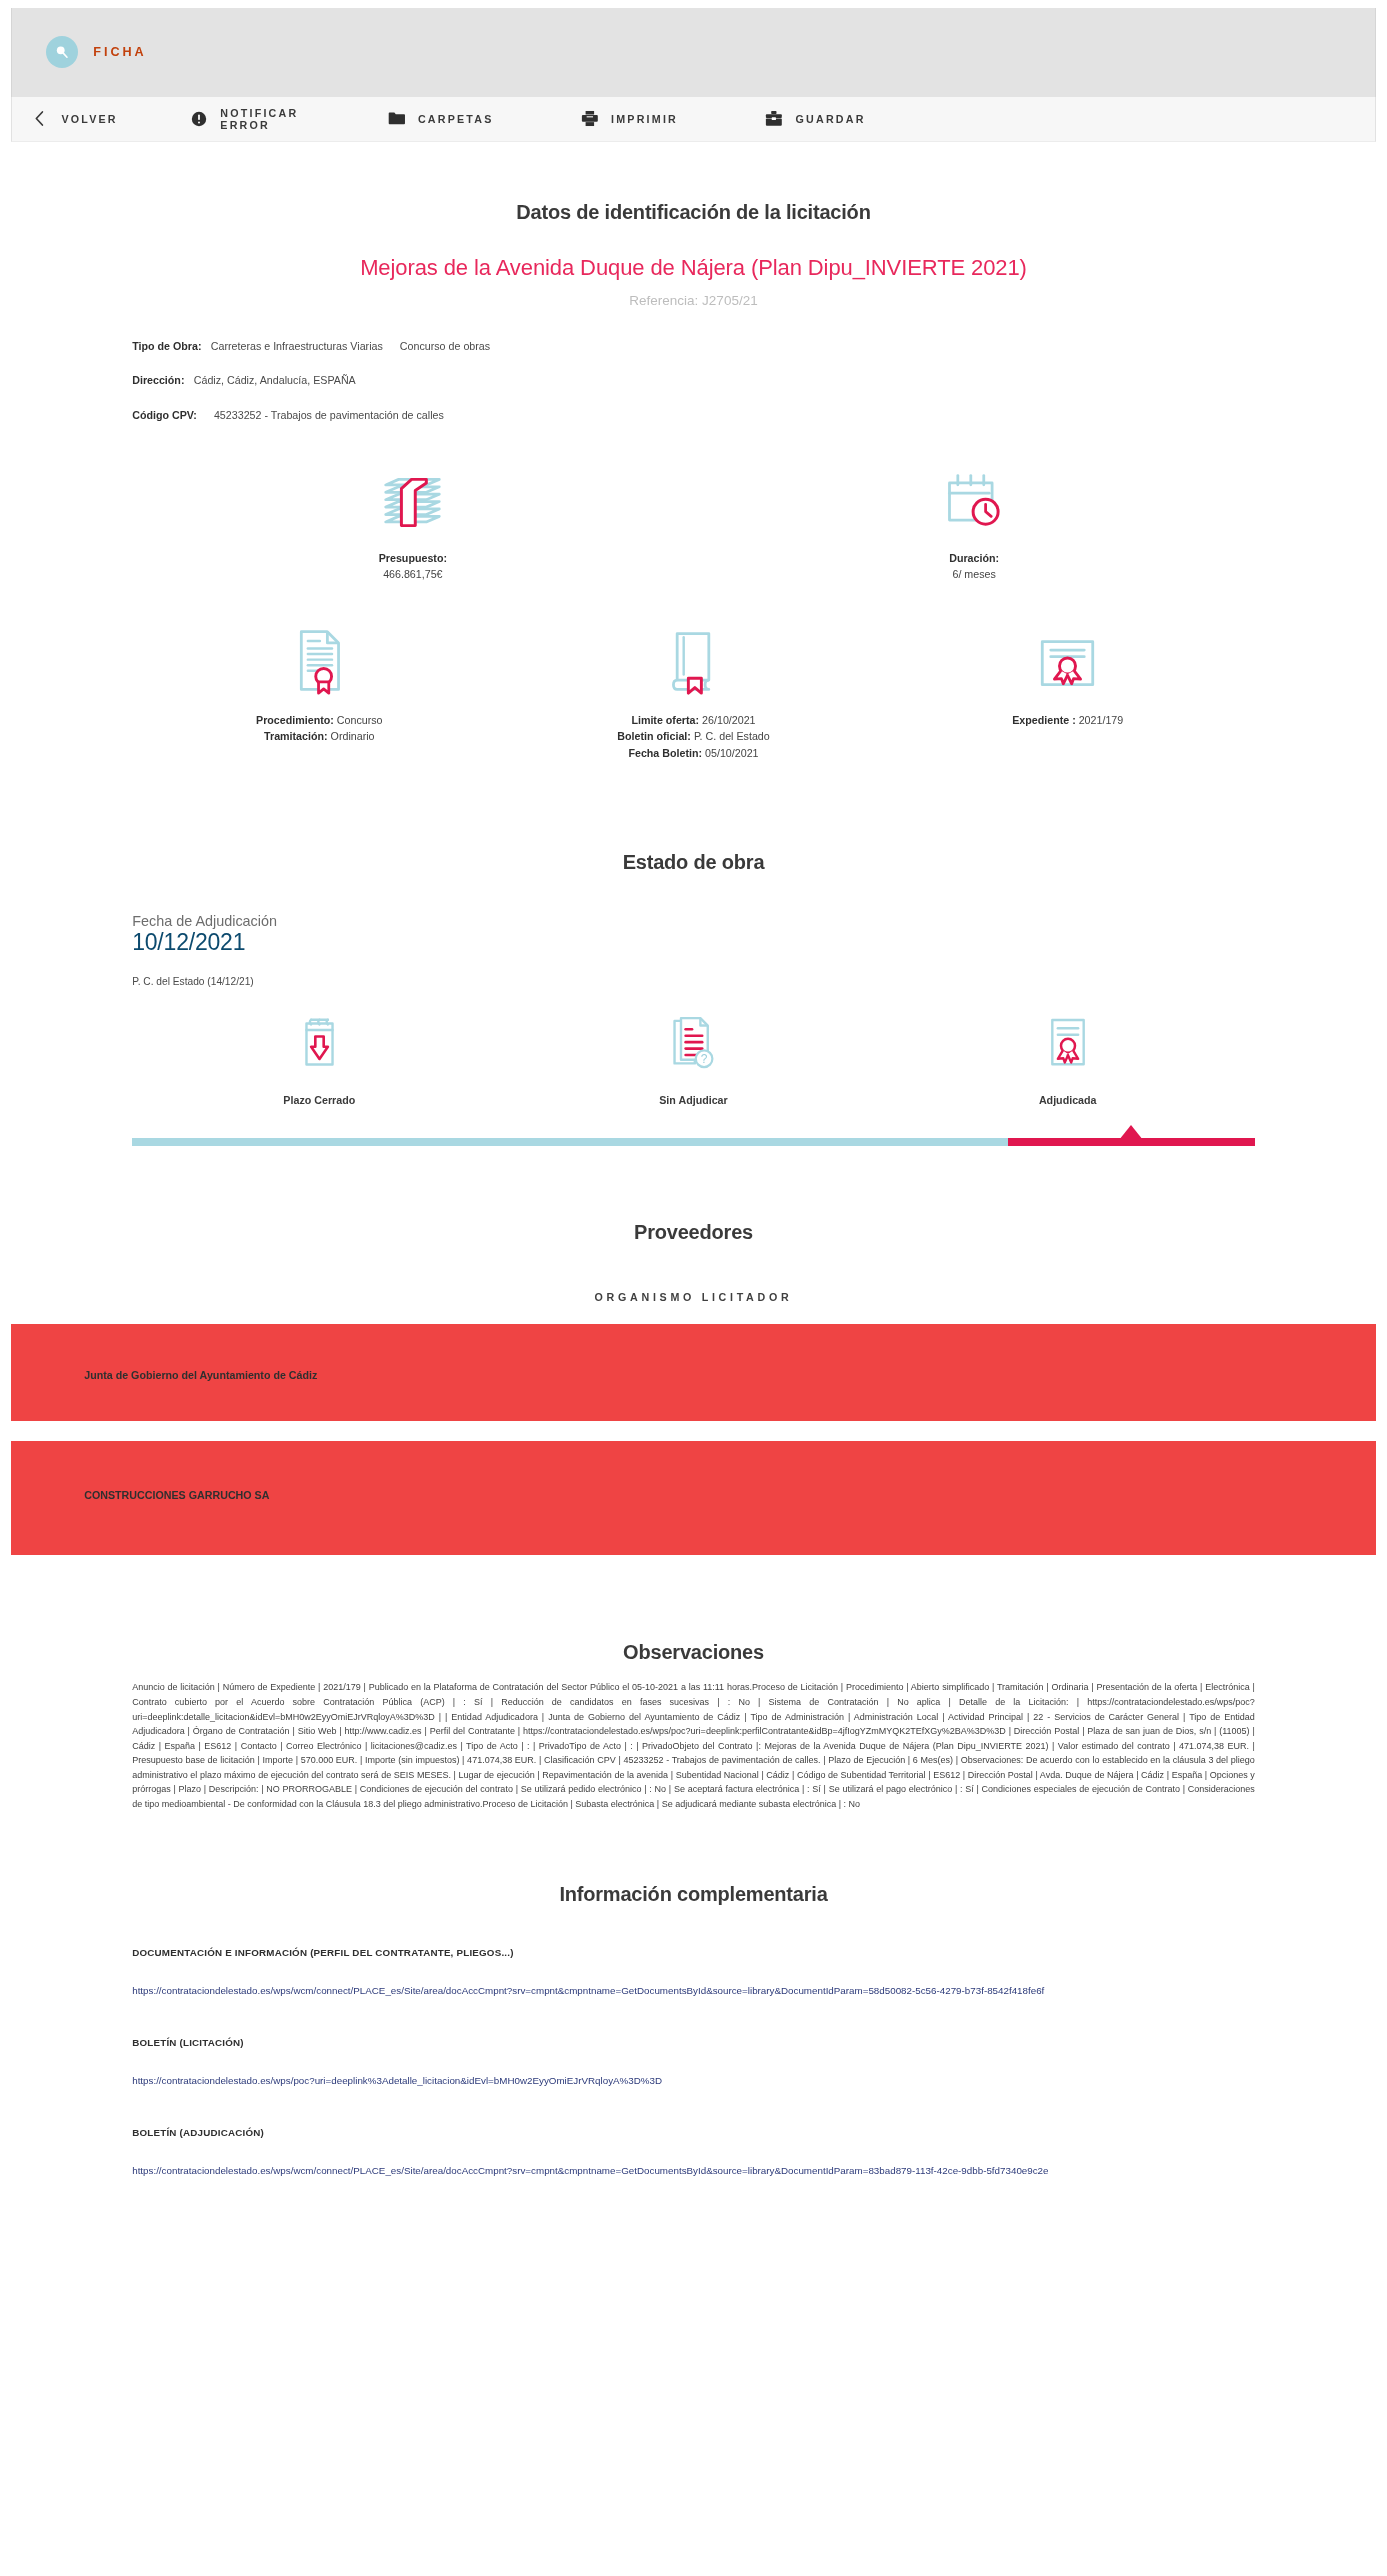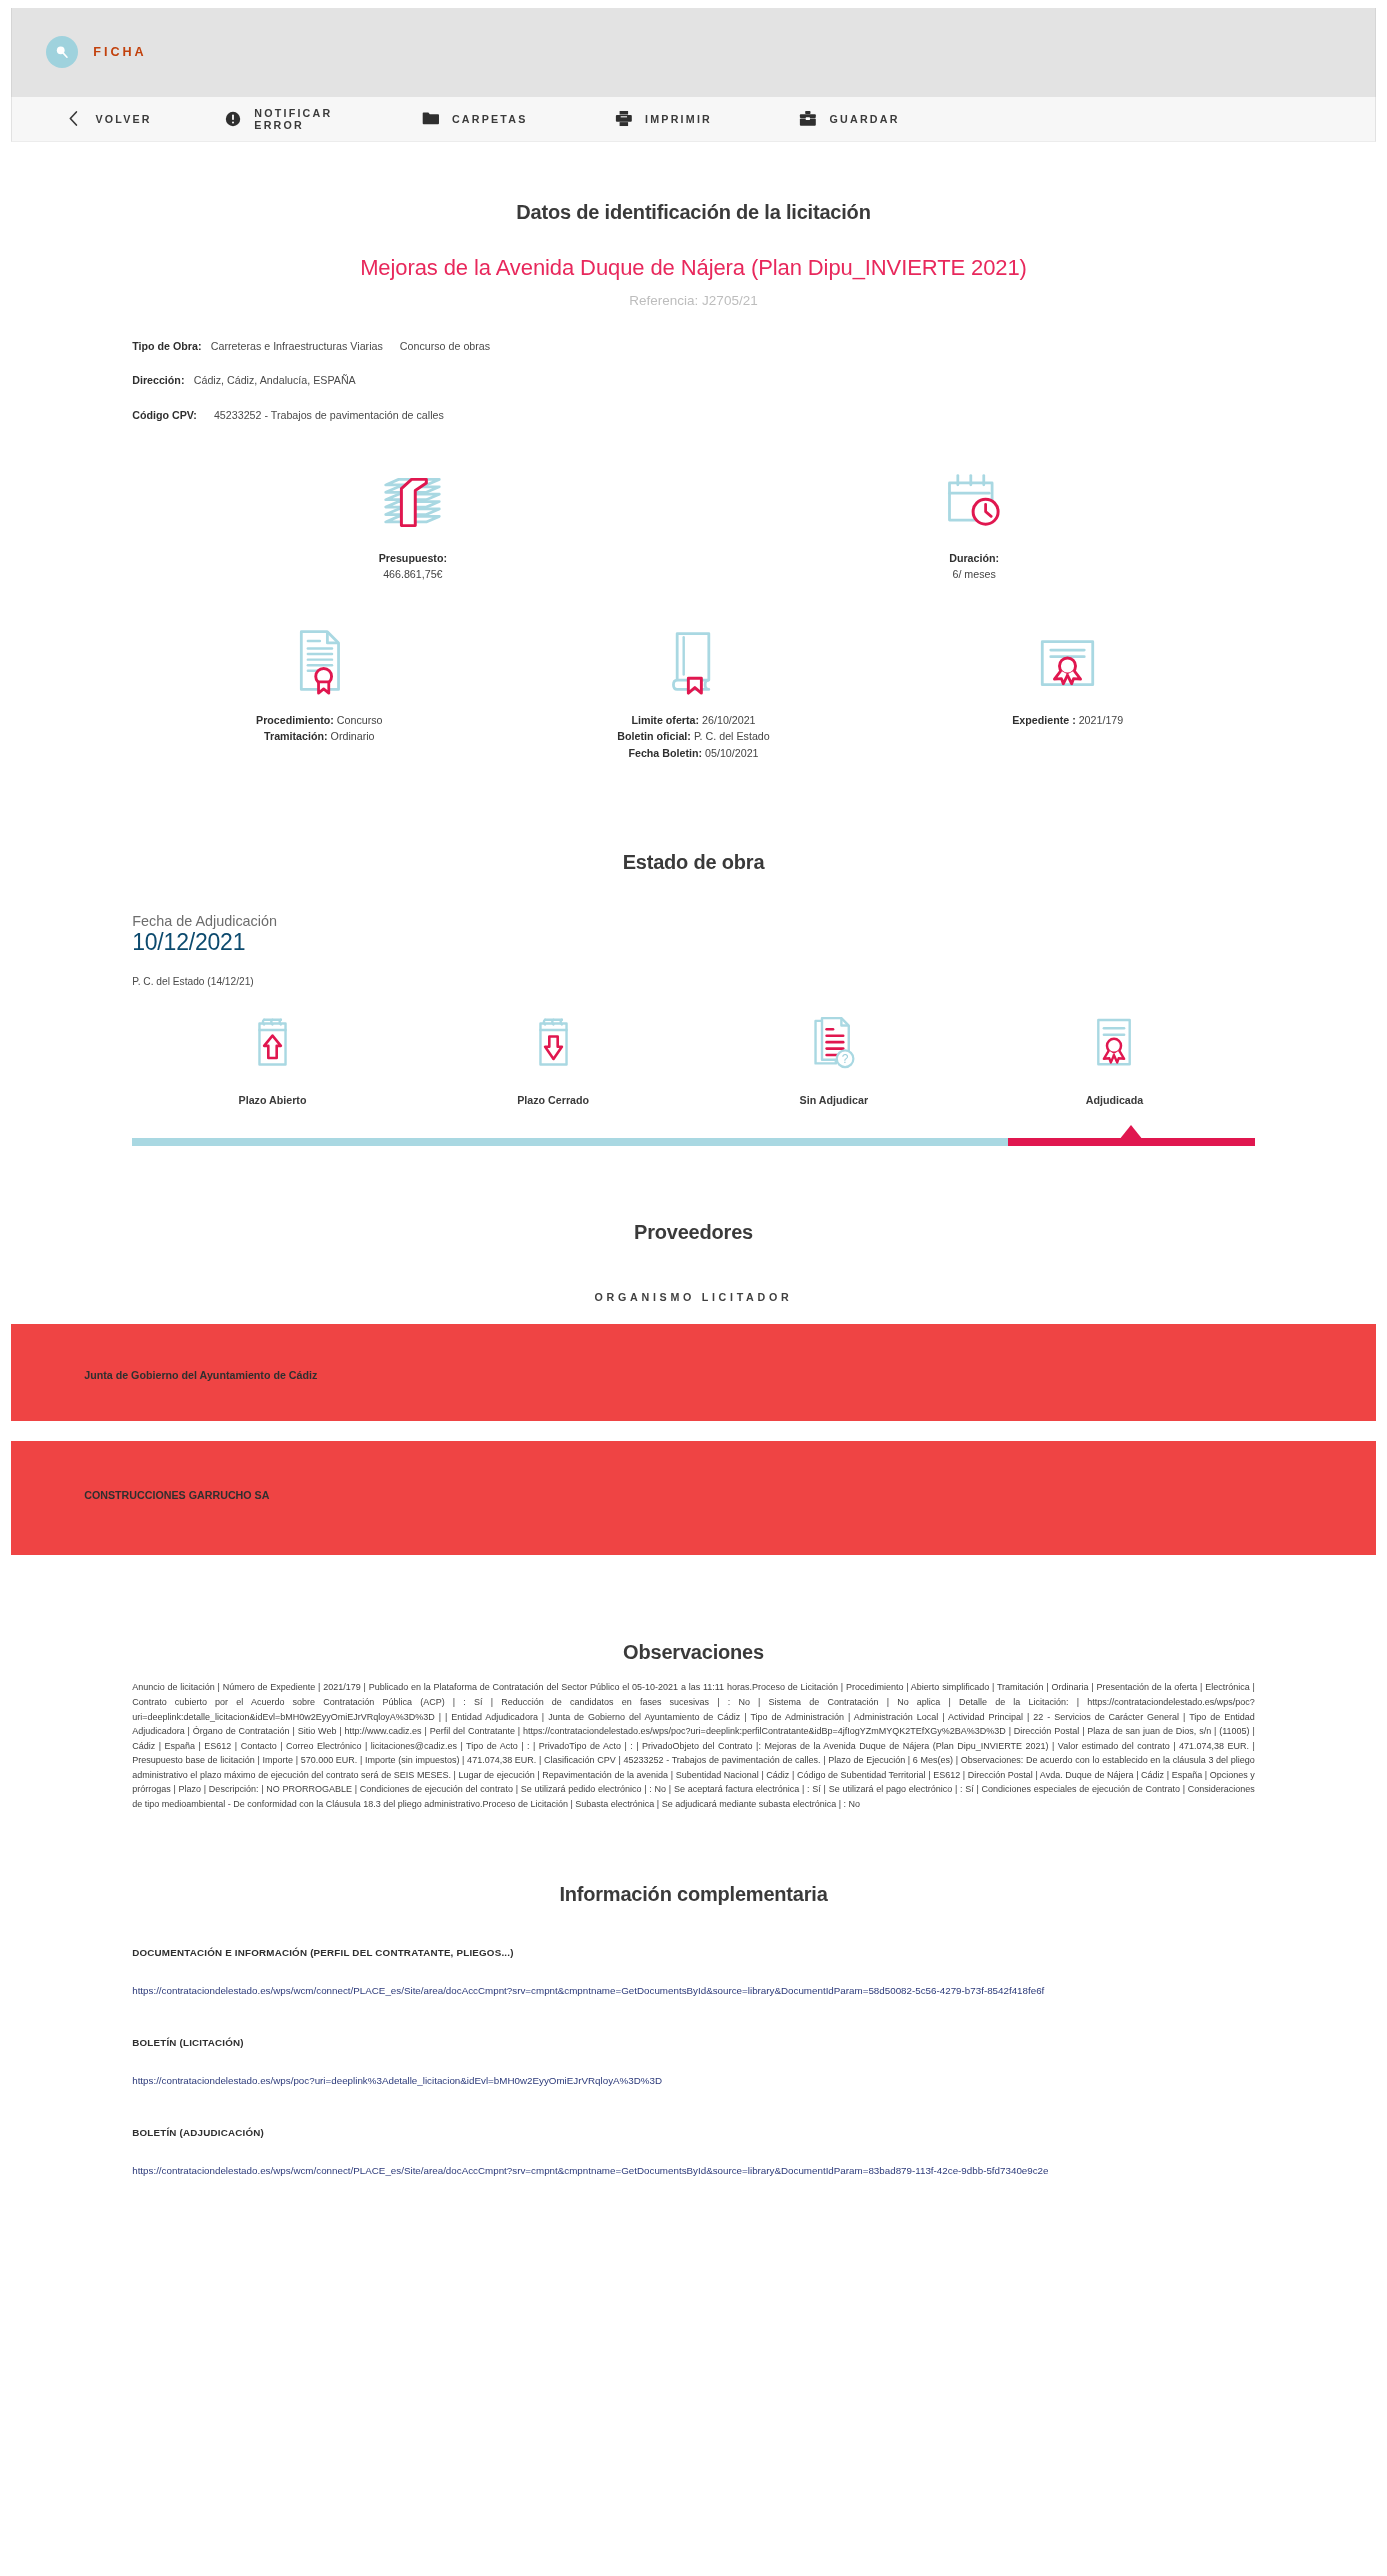--- a/index.html
+++ b/index.html
@@ -44,21 +44,20 @@
   
   .toolbar {
     margin: 0 11.2px;
     height: 45px;
     background: #f7f7f7;
     display: flex;
     align-items: center;
     border-left: 0.9px solid #e2e2e2;
     border-right: 0.9px solid #e2e2e2;
     border-bottom: 0.9px solid #ececec;
-    padding-left: 34px;
   }
   .tb-item {
     display: flex;
     align-items: center;
     gap: 12px;
     color: #3a3a3a;
     cursor: pointer;
   }
   .tb-item .lbl {
     font-size: 10.7px;
@@ -425,36 +424,20 @@
 
       <h1 class="section-title t-estado">Estado de obra</h1>
 
       <div class="adj-block">
         <div class="adj-label">Fecha de Adjudicación</div>
         <div class="adj-date">10/12/2021</div>
         <div class="adj-src">P. C. del Estado (14/12/21)</div>
       </div>
 
       <div class="steps">
-        <div class="step">
-          <div class="sic">
-            <svg width="43" height="54" viewBox="0 0 46 58" fill="none">
-              <g stroke="#a9d8e2" stroke-width="2.6" fill="none" stroke-linecap="round">
-                <path d="M14 8 a3 3 0 0 1 0 -5"></path>
-                <path d="M23 8 a3 3 0 0 1 0 -5"></path>
-                <path d="M32 8 a3 3 0 0 1 0 -5"></path>
-                <line x1="14" y1="3" x2="32" y2="3"></line>
-                <rect x="9" y="7" width="28" height="44" stroke-linejoin="round"></rect>
-                <line x1="9" y1="14" x2="37" y2="14"></line>
-              </g>
-              <path d="M23 20 L32 31 L27.5 31 L27.5 44 L18.5 44 L18.5 31 L14 31 Z" stroke="#e0174f" stroke-width="2.8" fill="#ffffff" stroke-linejoin="round"></path>
-            </svg>
-          </div>
-          <div class="slabel">Plazo Abierto</div>
-        </div>
 
         <div class="step">
           <div class="sic">
             <svg width="43" height="54" viewBox="0 0 46 58" fill="none">
               <g stroke="#a9d8e2" stroke-width="2.6" fill="none" stroke-linecap="round">
                 <path d="M14 8 a3 3 0 0 1 0 -5"></path>
                 <path d="M23 8 a3 3 0 0 1 0 -5"></path>
                 <path d="M32 8 a3 3 0 0 1 0 -5"></path>
                 <line x1="14" y1="3" x2="32" y2="3"></line>
                 <rect x="9" y="7" width="28" height="44" stroke-linejoin="round"></rect>

